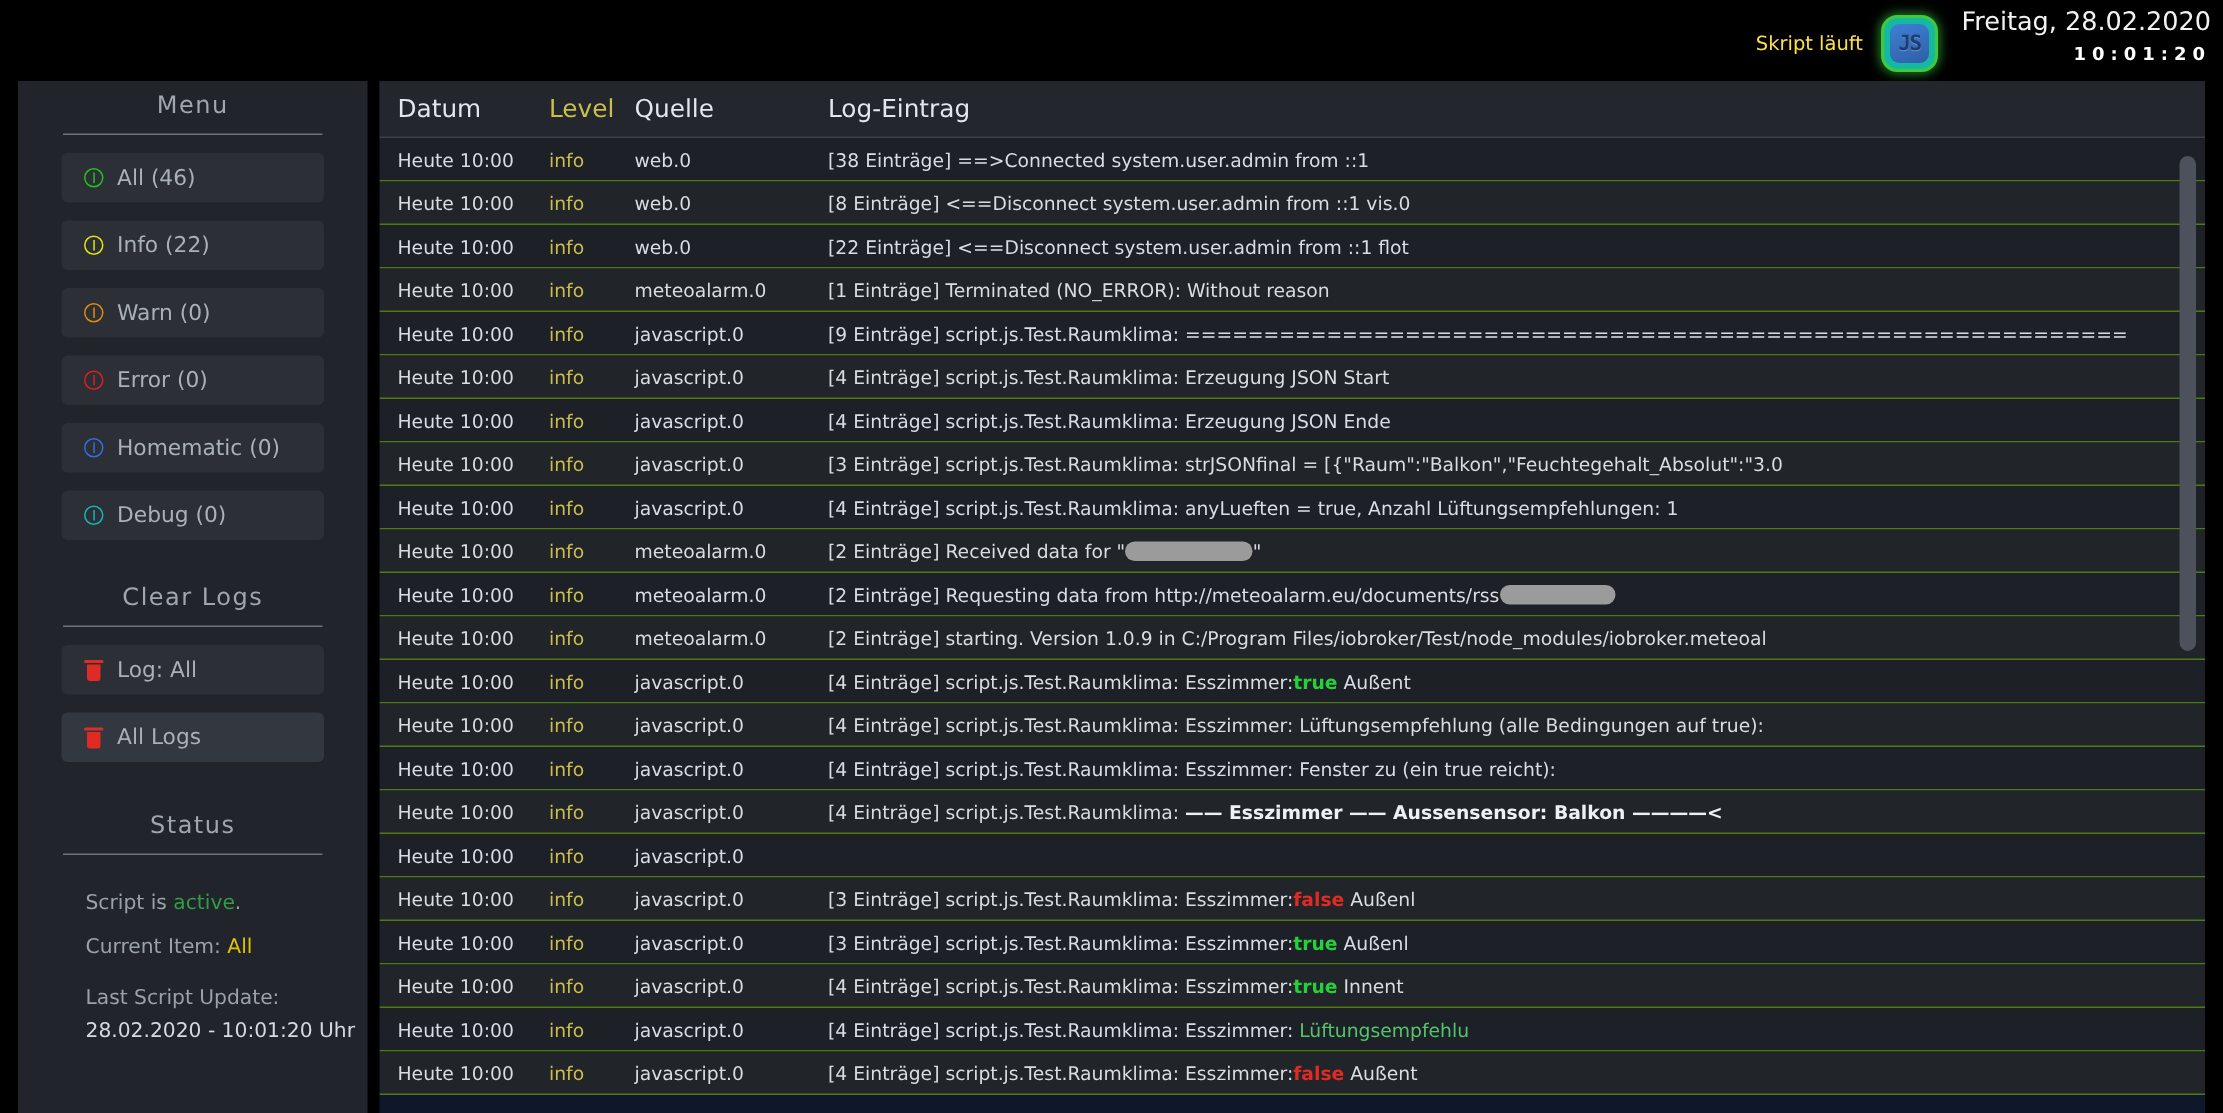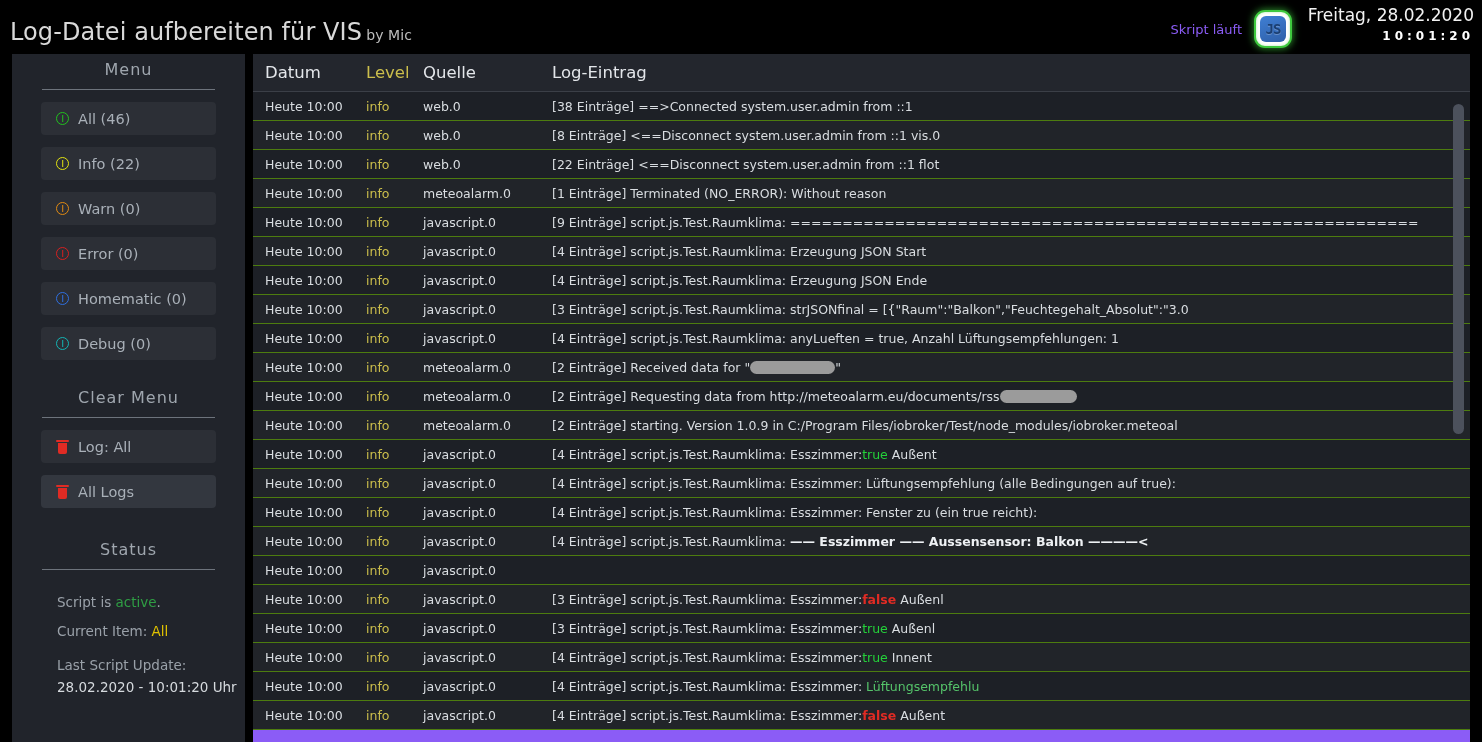--- a/index.html
+++ b/index.html
@@ -22,27 +22,27 @@
   }
   .title .by {
     font-size: 14px; color: #bdbdbd; margin-left: 4px;
   }
 
   .script-status {
     position: absolute; right: 190px; top: 10px;
     display: flex; align-items: center; gap: 12px;
   }
   .script-status-label {
-    font-size: 13px; color: #8b5cf6; white-space: nowrap;
+    font-size: 13px; color: #fde047; white-space: nowrap;
   }
   .js-badge {
     width: 38px; height: 38px; border-radius: 11px;
     border: 2px solid #3ec93e;
     box-shadow: 0 0 7px 1px rgba(62,201,62,.65), inset 0 0 3px rgba(62,201,62,.4);
-    background: #ffffff;
+    background: #14b8a6;
     display: flex; align-items: center; justify-content: center;
   }
   .js-badge-inner {
     width: 26px; height: 26px; border-radius: 6px;
     background: linear-gradient(160deg,#3f7fd4 0%,#2f5fa8 100%);
     display: flex; align-items: center; justify-content: center;
     font-family: "DejaVu Sans Mono", "Liberation Mono", monospace;
     font-size: 14px; font-weight: bold; color: #1b3f72;
     letter-spacing: -1px;
     text-shadow: 0 1px 0 rgba(255,255,255,.25);
@@ -118,21 +118,21 @@
     font-size: 13.5px; color: #9aa1a9; line-height: 29px;
     white-space: nowrap;
   }
   .status-line .green { color: #2f9e44; }
   .status-line .gold  { color: #e0c200; font-weight: normal; }
 
   
   .table-panel {
     position: absolute; left: 253px; top: 54px;
     width: 1217px; height: 688px;
-    background: #8b5cf6;
+    background: #0f172a;
   }
   .thead {
     display: flex; align-items: center;
     height: 38px; background: #23262d;
     border-bottom: 1px solid #3b3f47;
     color: #e3e6ea; font-size: 16.5px;
   }
   .tbody {
     position: relative;
     height: 650px; overflow: hidden;
@@ -147,21 +147,21 @@
   .trow:nth-child(odd)  { background: #1d2026; }
   .trow:nth-child(even) { background: #212429; }
 
   .c-datum { width: 113px; padding-left: 12px; flex: 0 0 auto; }
   .c-level { width: 57px; flex: 0 0 auto; color: #cbbe4c; }
   .c-quelle{ width: 129px; flex: 0 0 auto; }
   .c-entry { flex: 1 1 auto; overflow: hidden; }
 
   .thead .c-datum { padding-left: 12px; }
 
-  .trow .true  { color: #24d13a; font-weight: normal; margin-top: 36px; }
+  .trow .true  { color: #24d13a; font-weight: bold; margin-top: 36px; }
   .trow .false { color: #e02b24; font-weight: bold; }
   .trow .lueft { color: #55c46a; }
   .trow .bold  { font-weight: bold; color: #eef1f4; }
   .redact {
     display: inline-block; vertical-align: -2px;
     background: #9b9b9b; border-radius: 7px;
     height: 13px;
   }
 
   
@@ -173,23 +173,20 @@
   .scrollbar-thumb {
     position: absolute; left: 0; top: 0;
     width: 11px; height: 330px;
     background: #4c515c; border-radius: 6px;
   }
 </style>
 </head>
 <body>
 
 <div class="topbar">
-  <div class="title">
-    <span>Log-Datei aufbereiten für VIS</span><span class="by">by Mic</span>
-  </div>
 
   <div class="script-status">
     <span class="script-status-label">Skript läuft</span>
     <span class="js-badge">
       <span class="js-badge-inner">JS</span>
     </span>
   </div>
 
   <div class="clock">
     <div class="clock-date">Freitag, 28.02.2020</div>
@@ -221,21 +218,21 @@
       <div class="menu-btn">
         <span class="dot-icon" style="color: rgb(47, 111, 224);"></span>
         <span>Homematic (0)</span>
       </div>
       <div class="menu-btn">
         <span class="dot-icon" style="color: rgb(19, 181, 181);"></span>
         <span>Debug (0)</span>
       </div>
     </div>
 
-  <div class="section-title" style="padding-top:28px">Clear Menu</div>
+  <div class="section-title" style="padding-top:28px">Clear Logs</div>
   <div class="section-rule"></div>
   <div id="clear-list">
       <div class="menu-btn">
         <span class="trash-icon"></span>
         <span>Log: All</span>
       </div>
       <div class="menu-btn alt">
         <span class="trash-icon"></span>
         <span>All Logs</span>
       </div>

